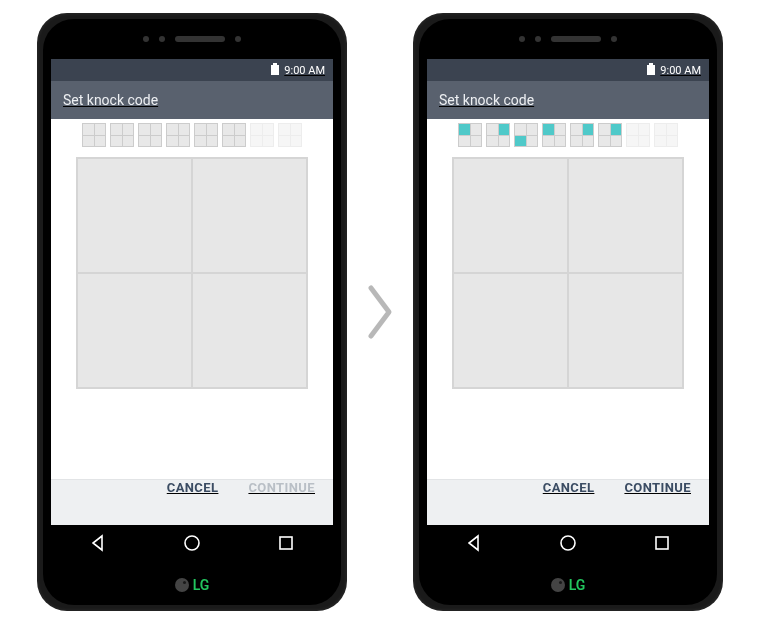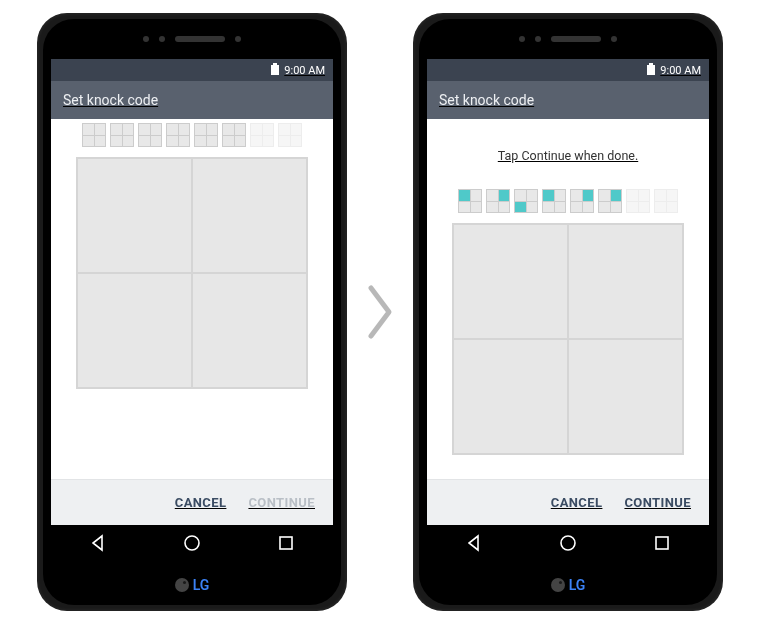--- a/index.html
+++ b/index.html
@@ -115,23 +115,23 @@
     grid-template-columns: 1fr 1fr;
     grid-template-rows: 1fr 1fr;
   }
   .grid .cell {
     border: 0.5px solid #d5d5d5;
   }
   .button-bar {
     height: 46px;
     background: #eef0f2;
     display: flex;
-    align-items: center;
+    align-items: flex-start;
     justify-content: flex-end;
-    gap: 22px;
+    gap: 30px;
     padding: 0 18px;
     border-top: 1px solid #e2e4e6;
   }
   .btn {
     font-size: 13px;
     font-weight: 700;
     letter-spacing: 0.4px;
     color: #3b4c63;
     cursor: pointer;
   }
@@ -144,21 +144,21 @@
     align-items: center;
     justify-content: space-around;
     color: #fff;
   }
   .navbar svg { stroke:#fff; fill:none; stroke-width:1.6; }
   .chin {
     height: 40px;
     display:flex;
     align-items:center;
     justify-content:center;
-    color:#3b82f6;
+    color:#22c55e;
     font-size:14px;
     font-weight:600;
     gap:4px;
   }
   .lg-dot { width:14px; height:14px; border-radius:50%; background:#444; display:inline-flex; align-items:center; justify-content:center; position:relative;}
   .lg-dot::before { content:""; width:3px; height:3px; border-radius:50%; background:#1a1a1a; position:absolute; top:3px; right:3px;}
   .arrow {
     color: #b8b8b8;
     display:flex;
     align-items:center;
@@ -291,21 +291,20 @@
               <rect x="1" y="2" width="8" height="10" fill="#fff"></rect>
               <rect x="3" y="0" width="4" height="2" fill="#fff"></rect>
             </svg>
         </span>
         <span>9:00 AM</span>
       </div>
       <div class="appbar">
         <span>Set knock code</span>
       </div>
       <div class="content">
-        <div class="instruction">Tap Continue when done.</div>
         <div class="indicator-row">
             <div class="ind">
               <div class="q hl"></div>
               <div class="q"></div>
               <div class="q"></div>
               <div class="q"></div>
             </div>
             <div class="ind">
               <div class="q"></div>
               <div class="q hl"></div>

